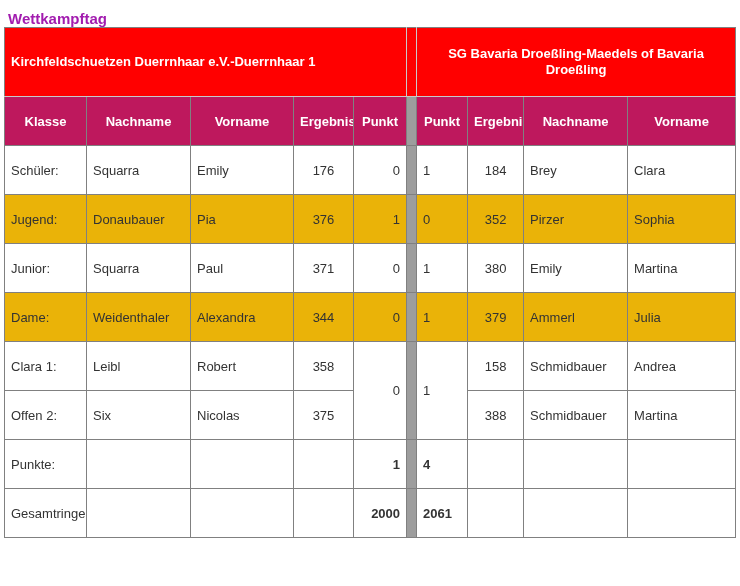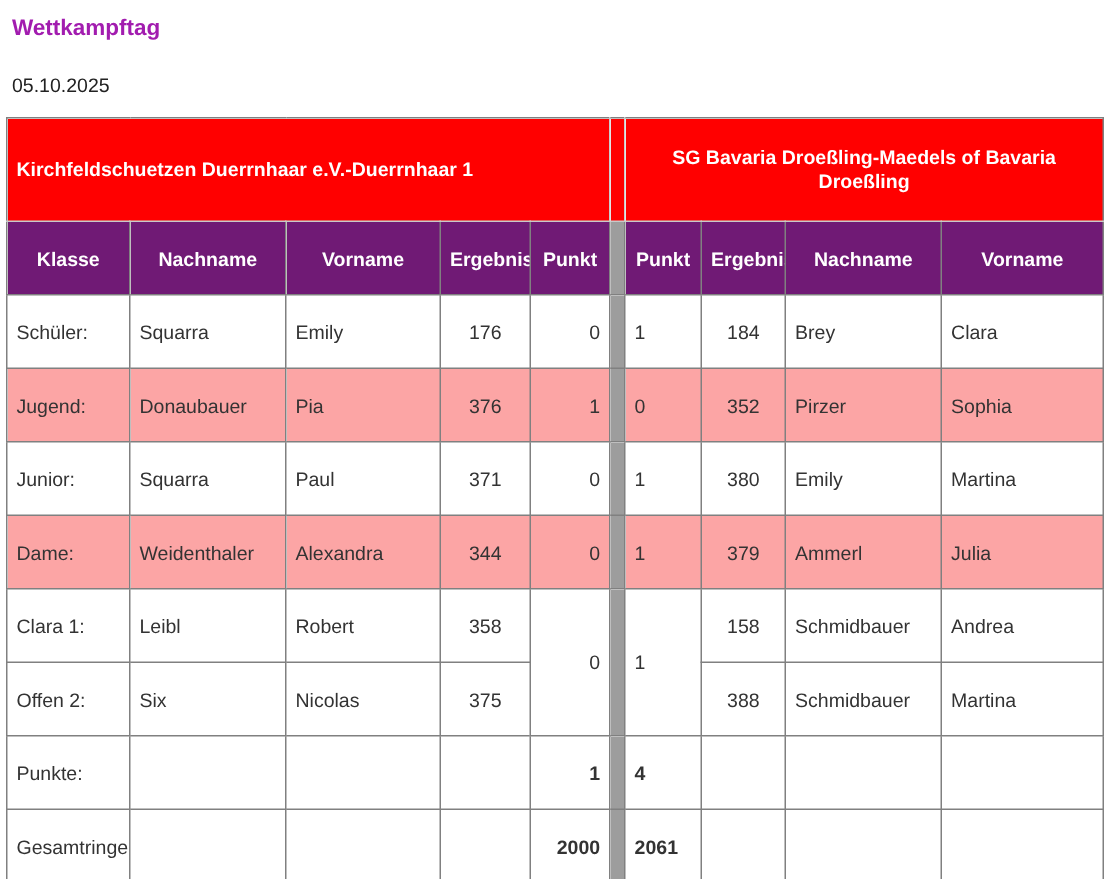--- a/index.html
+++ b/index.html
@@ -6,36 +6,35 @@
   body{font-family:"Liberation Sans","DejaVu Sans",sans-serif;color:#222;width:740px;height:586px;overflow:hidden;}
   .page{padding:6px 4px 0 4px;}
   .page-title{font-size:15px;font-weight:bold;color:#a21caf;margin:4px 0 0 4px;}
   .page-date{font-size:13px;color:#222;margin:22px 0 14px 4px;}
   table.match{border-collapse:collapse;table-layout:fixed;width:731px;margin-left:0;}
   table.match td,table.match th{border:1px solid #808080;font-size:13px;padding:2px 6px;vertical-align:middle;overflow:hidden;white-space:nowrap;}
   tr.team-row td{background:#ff0000;color:#ffffff;font-weight:bold;height:64px;border-color:#c9c9c9;border-top-color:#808080;white-space:normal;line-height:1.25;}
   tr.team-row td.sep{background:#ff0000;}
   tr.team-row td:first-child{border-left-color:#808080;}
   tr.team-row td:last-child{border-right-color:#808080;text-align:center;}
-  tr.cols-row th{background:#701a75;color:#ffffff;font-weight:bold;text-align:center;height:44px;}
+  tr.cols-row th{background:#be185d;color:#ffffff;font-weight:bold;text-align:center;height:44px;}
   td.sep{background:#9d9d9d;padding:0;}
   tr.data-row td{height:44px;color:#333;}
-  tr.alt td{background:#fca5a5;}
+  tr.alt td{background:#eab308;}
   tr.alt td.sep{background:#9d9d9d;}
   td.al{text-align:left;}
   td.ac{text-align:center;}
   td.ar{text-align:right;}
   td.bold{font-weight:bold;}
 </style>
 </head>
 <body>
 
 <div class="page">
   <div class="page-title">Wettkampftag</div>
-  <div class="page-date">05.10.2025</div>
 
   <table class="match">
     <colgroup>
       <col style="width:82px">
         <col style="width:104px">
         <col style="width:103px">
         <col style="width:60px">
         <col style="width:53px">
       <col style="width:10px">
       <col style="width:51px">

